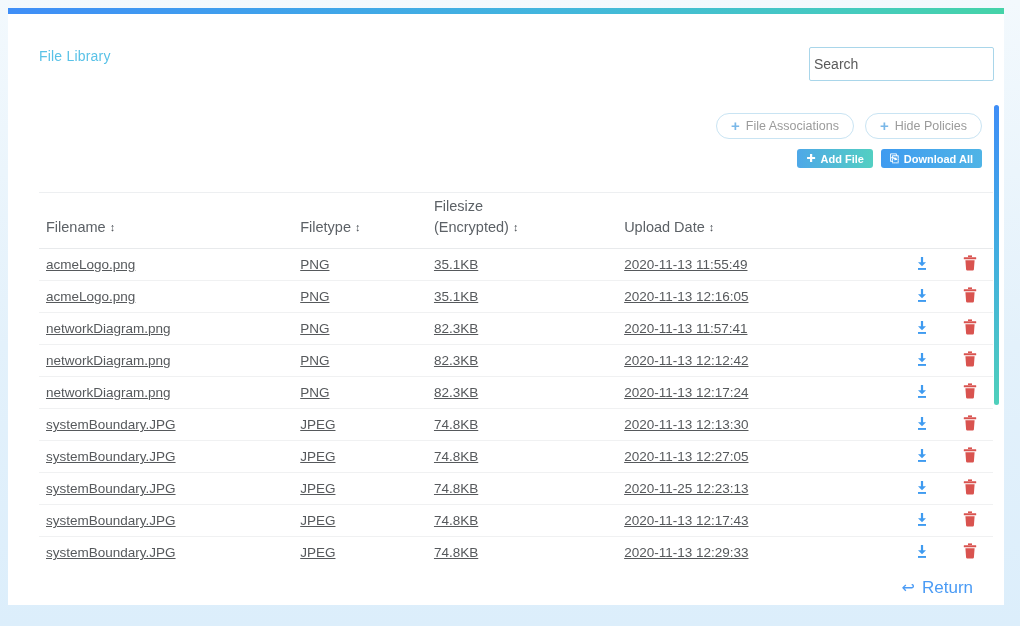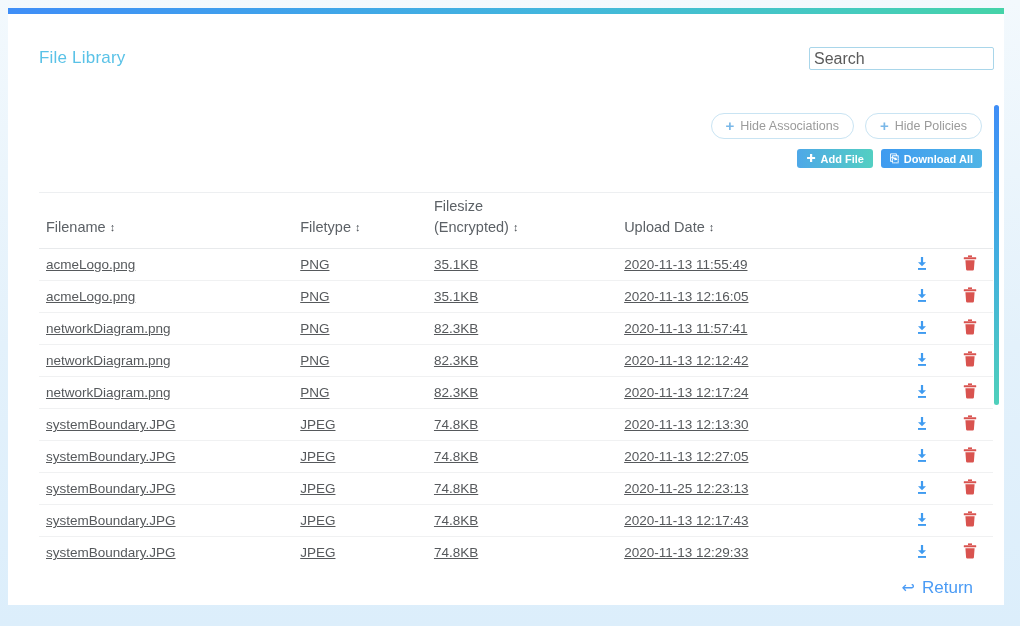--- a/index.html
+++ b/index.html
@@ -43,37 +43,37 @@
     left: 0;
     top: 6px;
     width: 996px;
     height: 74px;
   }
 
   .page-title {
     position: absolute;
     left: 31px;
     top: 34px;
-    font-size: 17px;
+    font-size: 14px;
     color: #5ac2e7;
     letter-spacing: 0.2px;
     white-space: nowrap;
   }
 
   .search-input {
     position: absolute;
     left: 801px;
     top: 33px;
     width: 185px;
-    height: 23px;
+    height: 34px;
     border: 1px solid #a9d6ea;
     border-radius: 2px;
     background: #fff;
     font-family: "Liberation Sans", "DejaVu Sans", sans-serif;
-    font-size: 16px;
+    font-size: 14px;
     color: #555;
     padding: 0 4px;
     outline: none;
   }
   .search-input::placeholder { color: #5a5a5a; opacity: 1; }
 
   
   .pill-row {
     position: absolute;
     right: 22px;
@@ -237,21 +237,21 @@
   <div class="accent-bar"></div>
 
   <div class="header-zone">
     <div class="page-title">File Library</div>
     <input class="search-input" type="text" placeholder="Search" style="">
   </div>
 
   <div class="pill-row">
     <button class="pill-btn">
       <span class="plus">+</span>
-      <span>Hide Associations</span>
+      <span>File Associations</span>
     </button>
     <button class="pill-btn">
       <span class="plus">+</span>
       <span>Hide Policies</span>
     </button>
   </div>
 
   <div class="solid-row">
     <button class="solid-btn btn-add">
       <span class="gl">✚</span>

